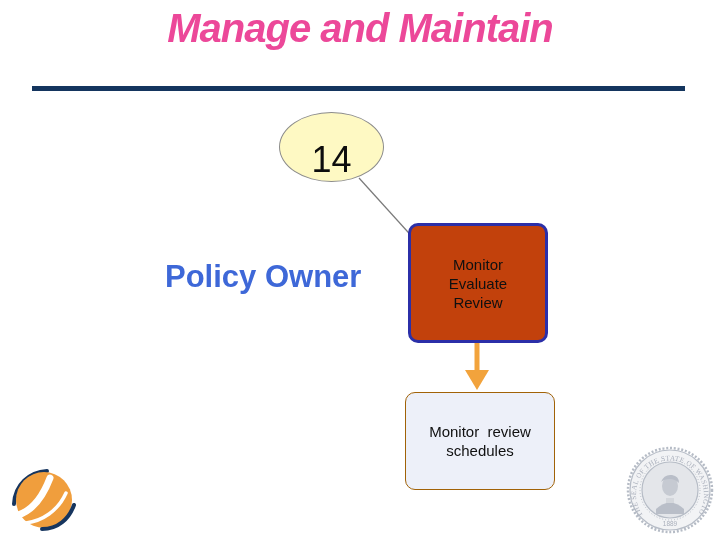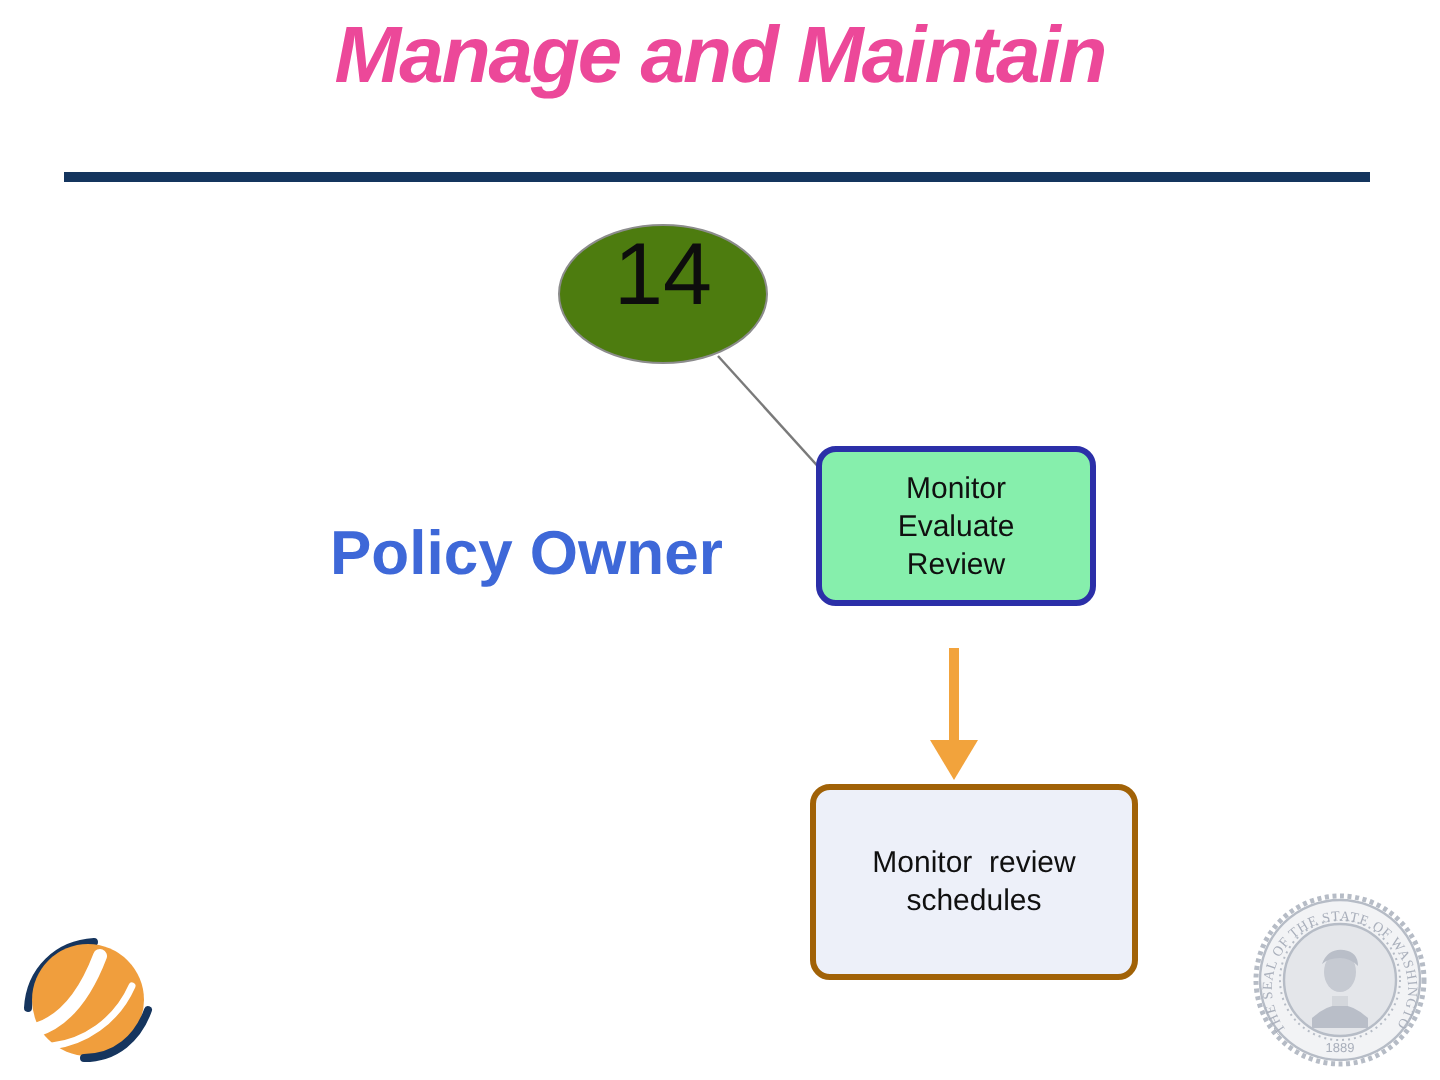--- a/index.html
+++ b/index.html
@@ -10,33 +10,33 @@
   .title{
     position:absolute;left:0;right:0;top:6px;text-align:center;
     font-size:40px;font-weight:bold;font-style:italic;letter-spacing:-1px;
     color:#ec4899;
   }
   .divider{
     position:absolute;left:32px;top:86px;width:653px;height:5px;background:#14355e;
   }
   .step-ellipse{
     position:absolute;left:279px;top:112px;width:103px;height:68px;
-    background:#4d7c0f;border:1px solid #8c8c8c;border-radius:50%;
-    display:flex;align-items:flex-start;justify-content:center;
-    font-size:44px;color:#0d0d0d;
+    background:#fef9c3;border:1px solid #8c8c8c;border-radius:50%;
+    display:flex;align-items:flex-end;justify-content:center;
+    font-size:36px;color:#0d0d0d;
   }
   .connector-layer{position:absolute;left:0;top:0;width:720px;height:540px;pointer-events:none;}
   .process-box{
     position:absolute;box-sizing:border-box;border-radius:10px;
     display:flex;align-items:center;justify-content:center;text-align:center;
     color:#101010;font-size:15px;line-height:19px;
   }
   .process-box .box-text{white-space:pre-wrap;}
-  .box1{left:408px;top:223px;width:140px;height:80px;background:#86efac;border:3px solid #2b2fa8;}
-  .box2{left:405px;top:392px;width:164px;height:98px;background:#edf0f9;border:3px solid #a16207;}
+  .box1{left:408px;top:223px;width:140px;height:120px;background:#c2410c;border:3px solid #2b2fa8;}
+  .box2{left:405px;top:392px;width:150px;height:98px;background:#edf0f9;border:1px solid #a16207;}
   .row-label{
     position:absolute;font-size:31px;font-weight:bold;color:#3e68d8;white-space:nowrap;
   }
   .label-owner{left:165px;top:259px;}
   .label-manager{left:165px;top:419px;}
   .org-logo{position:absolute;left:8px;top:466px;width:72px;height:68px;}
   .state-seal{position:absolute;left:620px;top:438px;width:100px;height:100px;}
 </style>
 </head>
 <body>

